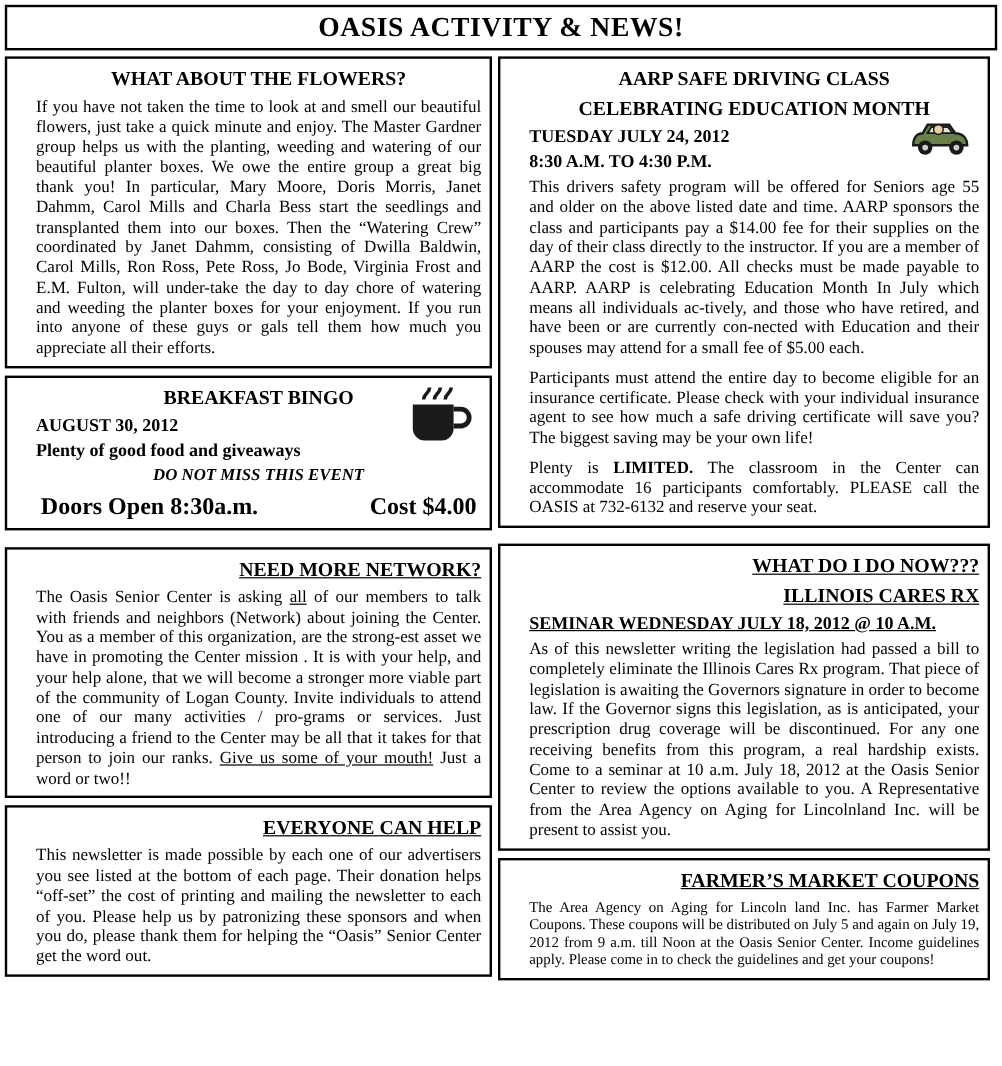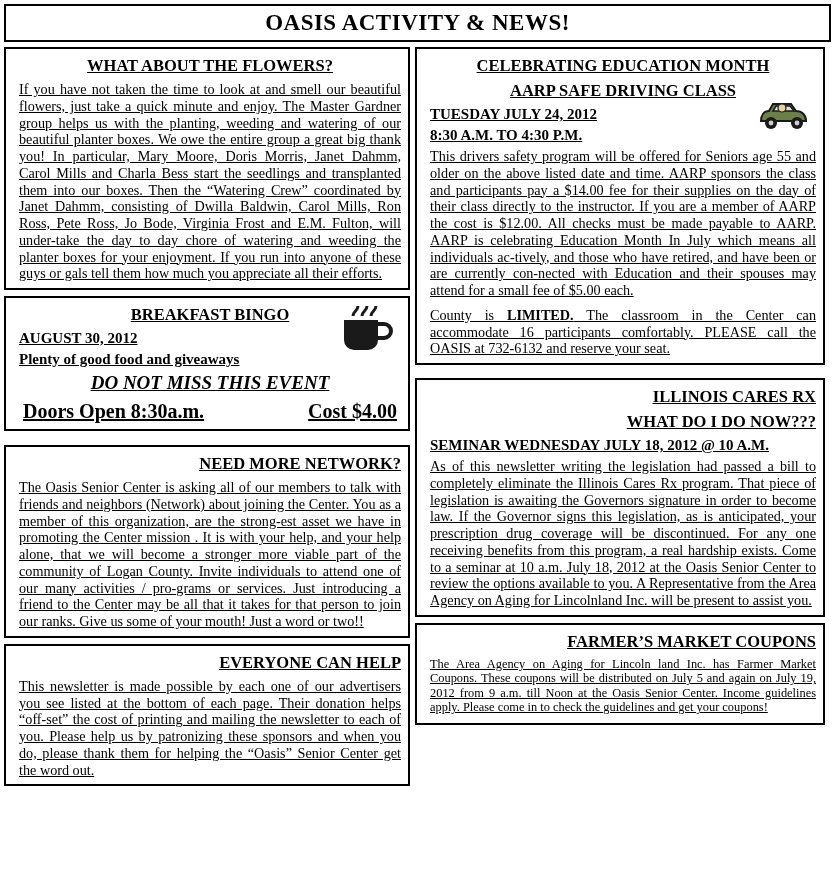--- a/index.html
+++ b/index.html
@@ -39,24 +39,23 @@
     display: flex;
     gap: 5px;
     align-items: flex-start;
   }
   .col-left { width: 406px; }
   .col-right { width: 410px; }
 
   .box {
     border: 2px solid #000;
     box-sizing: border-box;
-    padding: 5px 7px 6px 13px;
+    padding: 5px 7px 6px 24px;
     margin-bottom: 6px;
     background: #fff;
-    text-decoration: underline;
   }
   .box.tight { padding-bottom: 4px; }
 
   h2.head {
     text-align: center;
     font-size: 16.5px;
     font-weight: bold;
     margin: 2px 0 5px 0;
     font-family: "Liberation Serif", serif;
   }
@@ -65,21 +64,21 @@
     text-align: left;
     font-size: 15px;
     font-weight: bold;
     margin: 0 0 4px 0;
   }
   h3.sub.u { text-decoration: underline; }
   .ital {
     text-align: center;
     font-style: italic;
     font-weight: bold;
-    font-size: 19px;
+    font-size: 14px;
     margin: 2px 0 6px 0;
   }
   p.body {
     margin: 0 0 8px 0;
     text-align: justify;
     font-size: 14.2px;
     line-height: 1.18;
     hyphens: auto;
   }
   p.body:last-child { margin-bottom: 0; }
@@ -171,31 +170,32 @@
           <svg width="60" height="40" viewBox="0 0 60 40">
             <path d="M8 26 c0 -6 3 -10 8 -10 l4 -7 h18 l5 7 c6 0 10 4 10 10 z" fill="#6b7f4a" stroke="#1a1a1a" stroke-width="2"></path>
             <path d="M20 16 l3 -5 h14 l4 5 z" fill="#dfe6d0" stroke="#1a1a1a" stroke-width="1.5"></path>
             <circle cx="18" cy="28" r="6" fill="#1a1a1a"></circle>
             <circle cx="18" cy="28" r="2.4" fill="#cfcfcf"></circle>
             <circle cx="44" cy="28" r="6" fill="#1a1a1a"></circle>
             <circle cx="44" cy="28" r="2.4" fill="#cfcfcf"></circle>
             <circle cx="29" cy="13" r="4" fill="#e8cfa0" stroke="#1a1a1a" stroke-width="1.2"></circle>
           </svg>
         </div>
+        <h2 class="head">AARP SAFE DRIVING CLASS</h2>
         <h2 class="head">CELEBRATING EDUCATION MONTH</h2>
-        <h2 class="head">AARP SAFE DRIVING CLASS</h2>
         <h3 class="sub">TUESDAY JULY 24, 2012</h3>
         <h3 class="sub">8:30 A.M. TO 4:30 P.M.</h3>
         <p class="body">This drivers safety program will be offered for Seniors age 55 and older on the above listed date and time. AARP    sponsors the class and participants pay a $14.00 fee for their supplies on the day of their class directly to the instructor. If you are a member of AARP  the cost is $12.00.    All checks must be made payable to AARP.   AARP is celebrating Education Month In July which means all individuals ac-tively, and those who have retired, and have been or are currently con-nected with Education and their spouses may attend for  a small fee of $5.00 each.</p>
-        <p class="body"><span>County is </span><span class="b">LIMITED.</span><span>  The classroom in the Center can accommodate 16 participants comfortably. PLEASE call the     OASIS at 732-6132 and reserve your seat.</span></p>
+        <p class="body">Participants must attend the entire day to become eligible for an insurance certificate. Please check with your individual insurance agent to see how much a safe driving certificate will save you? The biggest saving may be your own life!</p>
+        <p class="body"><span>Plenty is </span><span class="b">LIMITED.</span><span>  The classroom in the Center can accommodate 16 participants comfortably. PLEASE call the     OASIS at 732-6132 and reserve your seat.</span></p>
       </div>
 
       <div class="box" style="margin-top:13px;">
+        <h2 class="head u">WHAT DO I DO NOW???</h2>
         <h2 class="head u">ILLINOIS CARES RX</h2>
-        <h2 class="head u">WHAT DO I DO NOW???</h2>
         <h3 class="sub u">SEMINAR WEDNESDAY JULY 18, 2012 @ 10 A.M.</h3>
         <p class="body">As of this newsletter writing the legislation had passed a bill to completely eliminate the Illinois Cares Rx program. That piece of legislation is awaiting the Governors signature in order to become law. If the Governor signs this legislation, as is anticipated, your prescription drug coverage will be discontinued. For any one receiving benefits from this program, a real hardship exists. Come to a seminar at 10 a.m. July 18, 2012 at the Oasis Senior Center to review the options available to you. A Representative from the Area Agency on Aging for Lincolnland Inc. will be present to assist you.</p>
       </div>
 
       <div class="box tight">
         <h2 class="head u">FARMER’S MARKET COUPONS</h2>
         <p class="small">The Area Agency on Aging for Lincoln land Inc. has Farmer Market Coupons. These coupons will be distributed on July 5 and again on July 19, 2012 from 9 a.m. till Noon at the Oasis Senior Center. Income guidelines apply.  Please come in to check the guidelines and get your coupons!</p>
       </div>
 
     </div>

